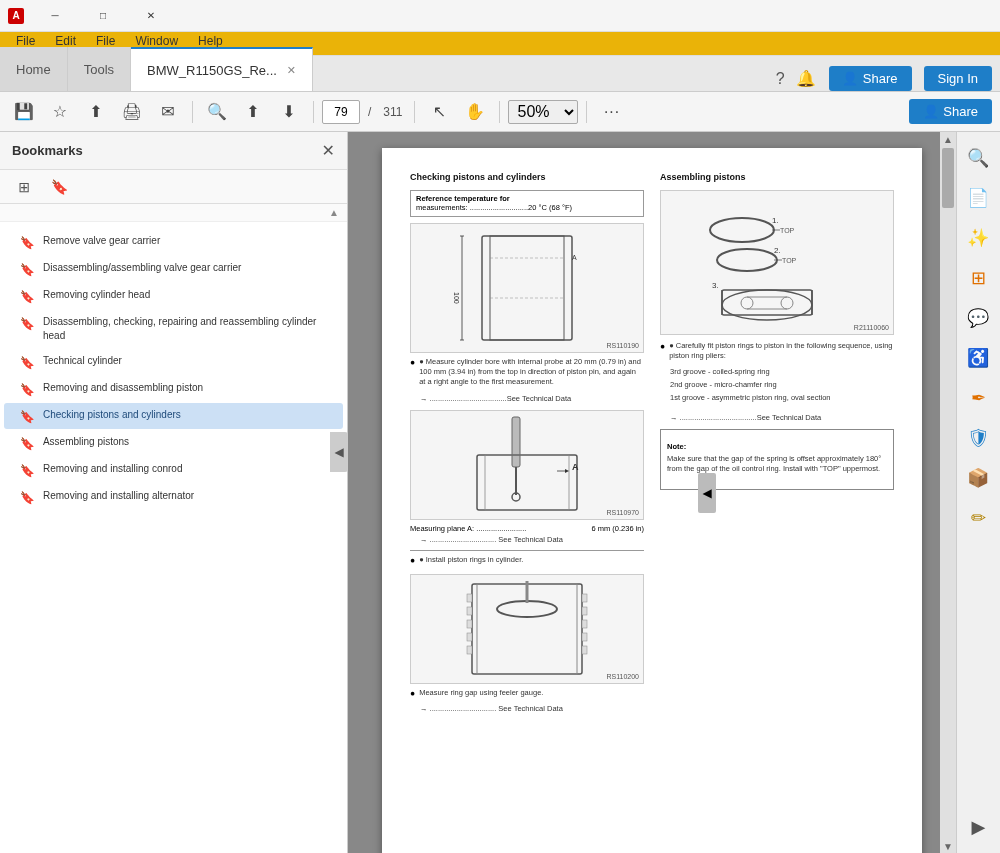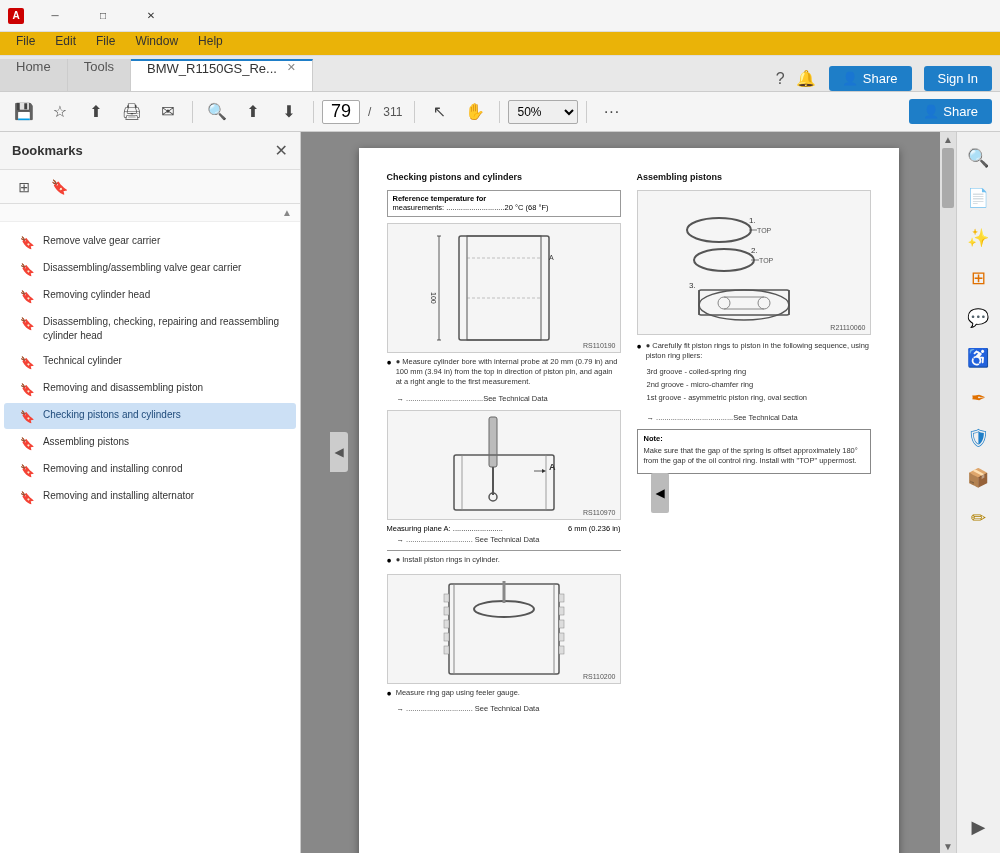--- a/index.html
+++ b/index.html
@@ -35,23 +35,24 @@
     
     .tabbar {
       height: 36px;
       background: #e8e8e8;
       border-bottom: 1px solid #ccc;
       display: flex;
       align-items: flex-end;
       padding-left: 0;
     }
     .tab {
-      height: 32px;
+      height: 44px;
       padding: 0 16px;
       display: flex;
+      align-items: center;
       cursor: pointer;
       font-size: 13px;
       color: #555;
       border-right: 1px solid #ccc;
       background: #d8d8d8;
       gap: 6px;
     }
     .tab.active {
       background: #fff;
       color: #333;
@@ -106,42 +107,42 @@
       border-radius: 3px;
       color: #444;
       font-size: 16px;
     }
     .toolbar-sep { width: 1px; height: 22px; background: #ccc; margin: 0 4px; }
     .page-input {
       width: 38px;
       height: 24px;
       border: 1px solid #aaa;
       text-align: center;
-      font-size: 18px;
+      font-size: 12px;
       border-radius: 2px;
     }
     .page-total { font-size: 12px; color: #555; margin: 0 4px; }
     .zoom-select {
       width: 70px;
       height: 24px;
       border: 1px solid #aaa;
-      font-size: 12px;
+      font-size: 16px;
       border-radius: 2px;
       padding: 0 4px;
     }
 
     
     .main-layout {
       display: flex;
       height: calc(853px - 32px - 24px - 36px - 40px);
     }
 
     
     .sidebar {
-      width: 301px;
+      width: 348px;
       background: #fff;
       border-right: 1px solid #ccc;
       display: flex;
       flex-direction: column;
       flex-shrink: 0;
       justify-content: center;
     }
     .sidebar-header {
       height: 38px;
       background: #f5f5f5;
@@ -292,21 +293,21 @@
       bottom: 2px;
       right: 4px;
       font-size: 7px;
       color: #555;
     }
     .pdf-text-small { font-size: 7.5px; color: #333; margin-bottom: 3px; line-height: 1.35; }
     .pdf-bullet { display: flex; gap: 4px; margin-bottom: 3px; }
     .pdf-bullet-dot { flex-shrink: 0; }
     .pdf-note-box {
       border: 1px solid #888;
-      padding: 4px 6px;
+      padding: 12px 6px;
       margin: 6px 0;
       font-size: 7.5px;
     }
     .pdf-note-title { font-weight: bold; margin-bottom: 2px; }
     .pdf-measurement { display: flex; justify-content: space-between; font-size: 7.5px; margin: 2px 0; }
     .pdf-separator { border: none; border-top: 1px solid #999; margin: 4px 0; }
 
     
     .collapse-arrow {
       position: absolute;

